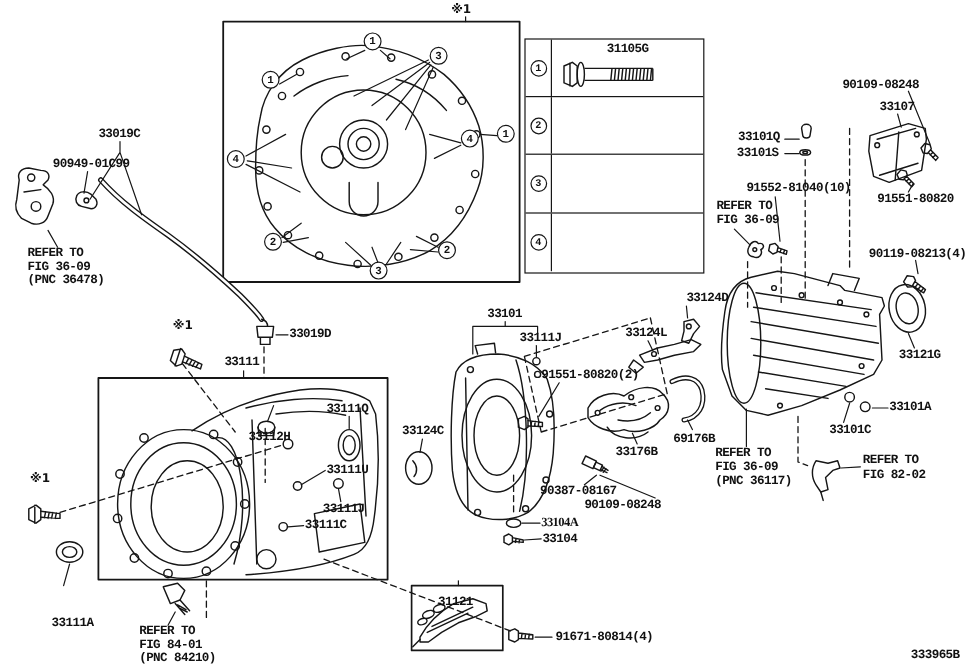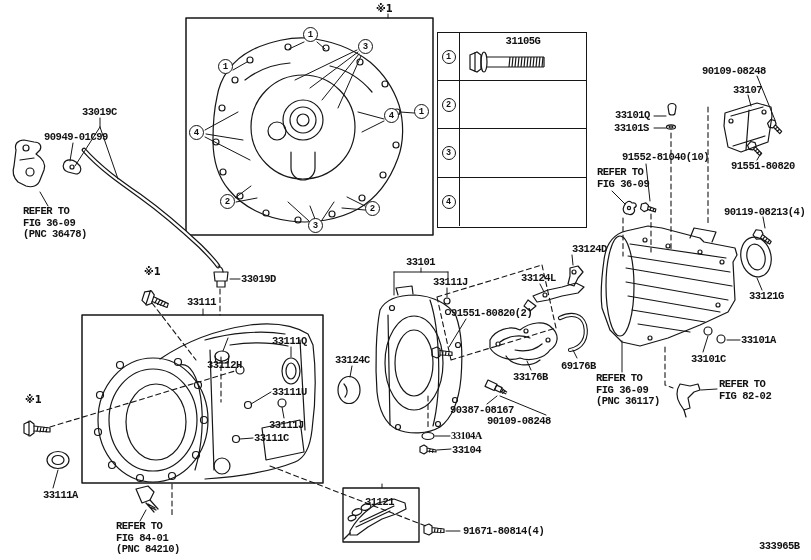--- a/index.html
+++ b/index.html
@@ -377,21 +377,21 @@
       <div class="lbl" style="left: 487px; top: 415px;">90109-08248</div>
       <div class="lbl" style="left: 451px; top: 430px; font-family: Liberation Serif, serif;">33104A</div>
       <div class="lbl" style="left: 452px; top: 444px;">33104</div>
       <div class="lbl" style="left: 187px; top: 296px;">33111</div>
       <div class="lbl" style="left: 241px; top: 273px; text-align: right;">33019D</div>
       <div class="lbl" style="left: 207px; top: 346px; margin-top: 13px;">33112H</div>
       <div class="lbl" style="left: 272px; top: 335px;">33111Q</div>
       <div class="lbl" style="left: 272px; top: 386px;">33111U</div>
       <div class="lbl" style="left: 269px; top: 419px;">33111J</div>
       <div class="lbl" style="left: 254px; top: 432px;">33111C</div>
-      <div class="lbl" style="left: 43px; top: 489px;">33111A</div>
+      <div class="lbl" style="left: 43px; top: 514px;">33111A</div>
       <div class="lbl" style="left: 365px; top: 496px;">31121</div>
       <div class="lbl" style="left: 463px; top: 525px;">91671-80814(4)</div>
       <div class="lbl" style="left: 741px; top: 334px;">33101A</div>
       <div class="lbl" style="left: 691px; top: 353px;">33101C</div>
       <div class="refblk" style="left: 23px; top: 206px;">
         <div class="refline">REFER TO</div>
         <div class="refline">FIG 36-09</div>
         <div class="refline">(PNC 36478)</div>
       </div>
       <div class="refblk" style="left: 597px; top: 167px;">

